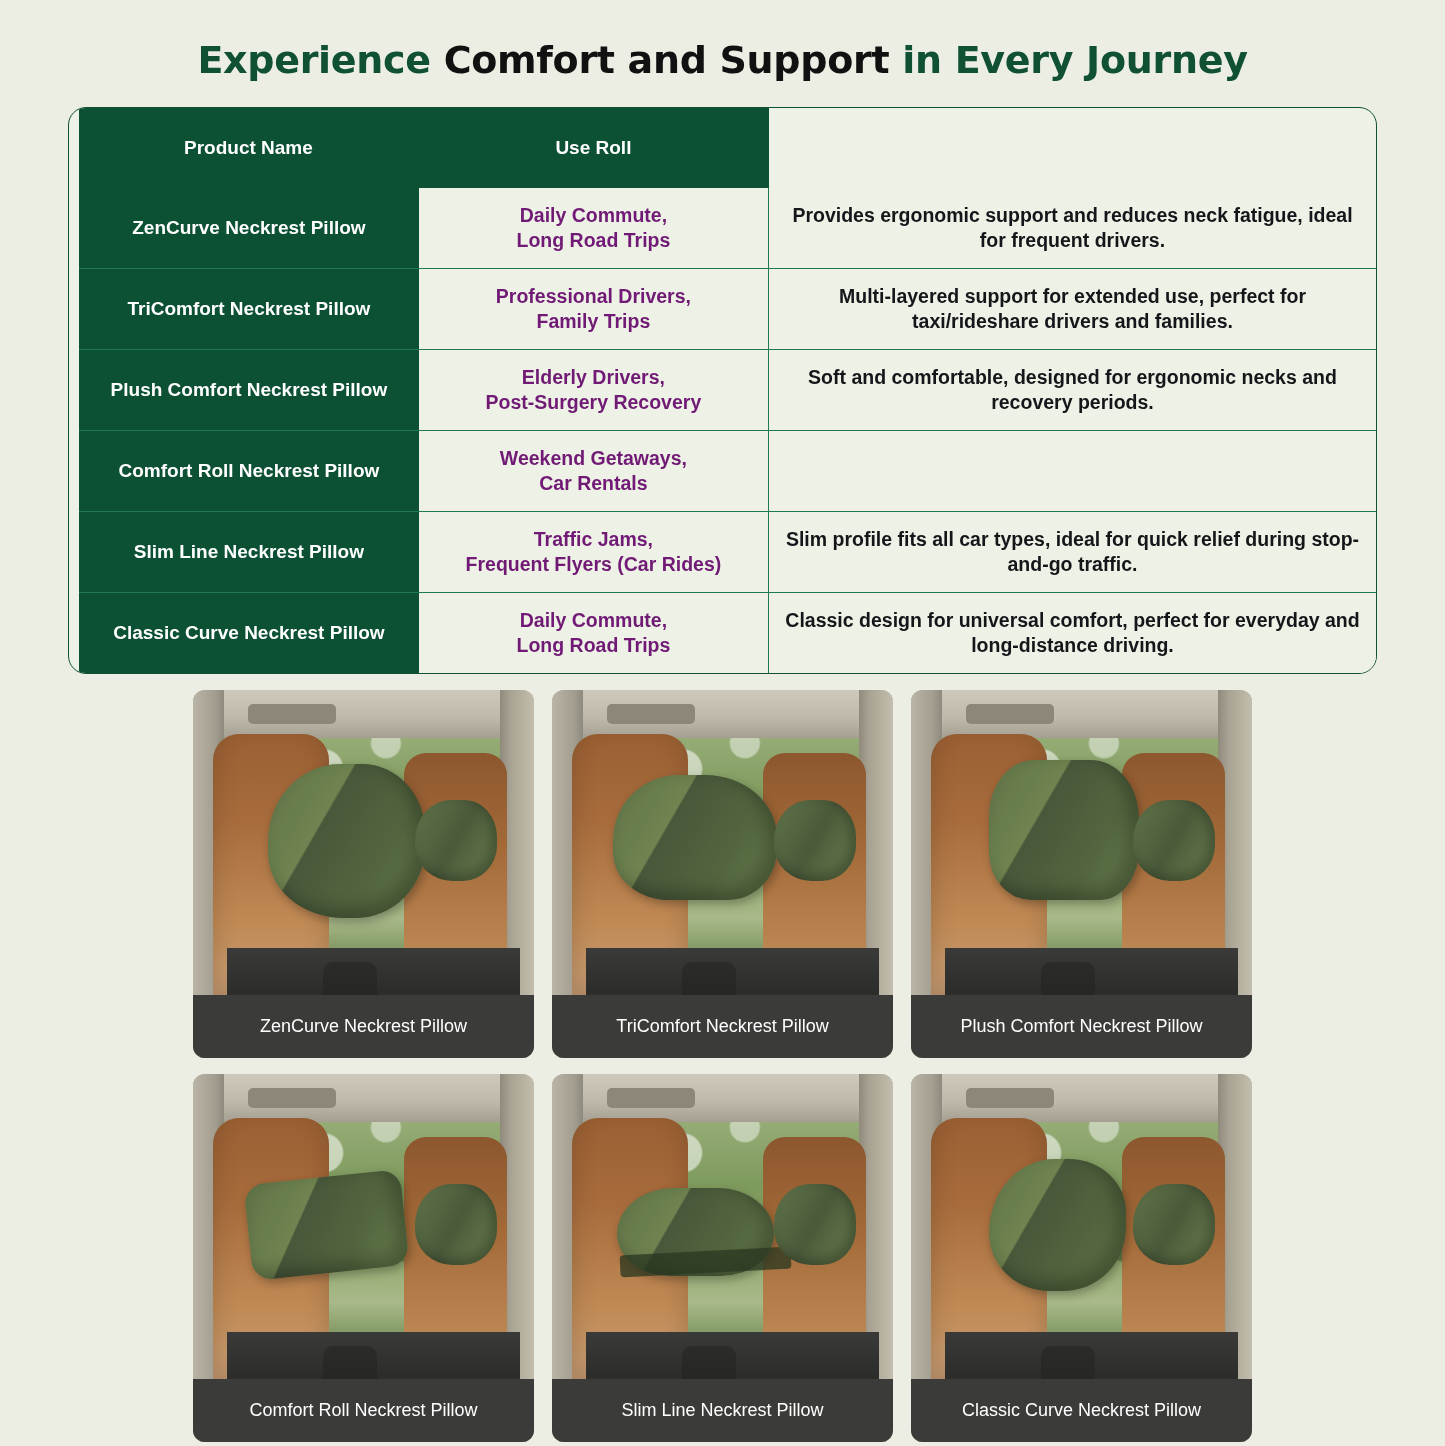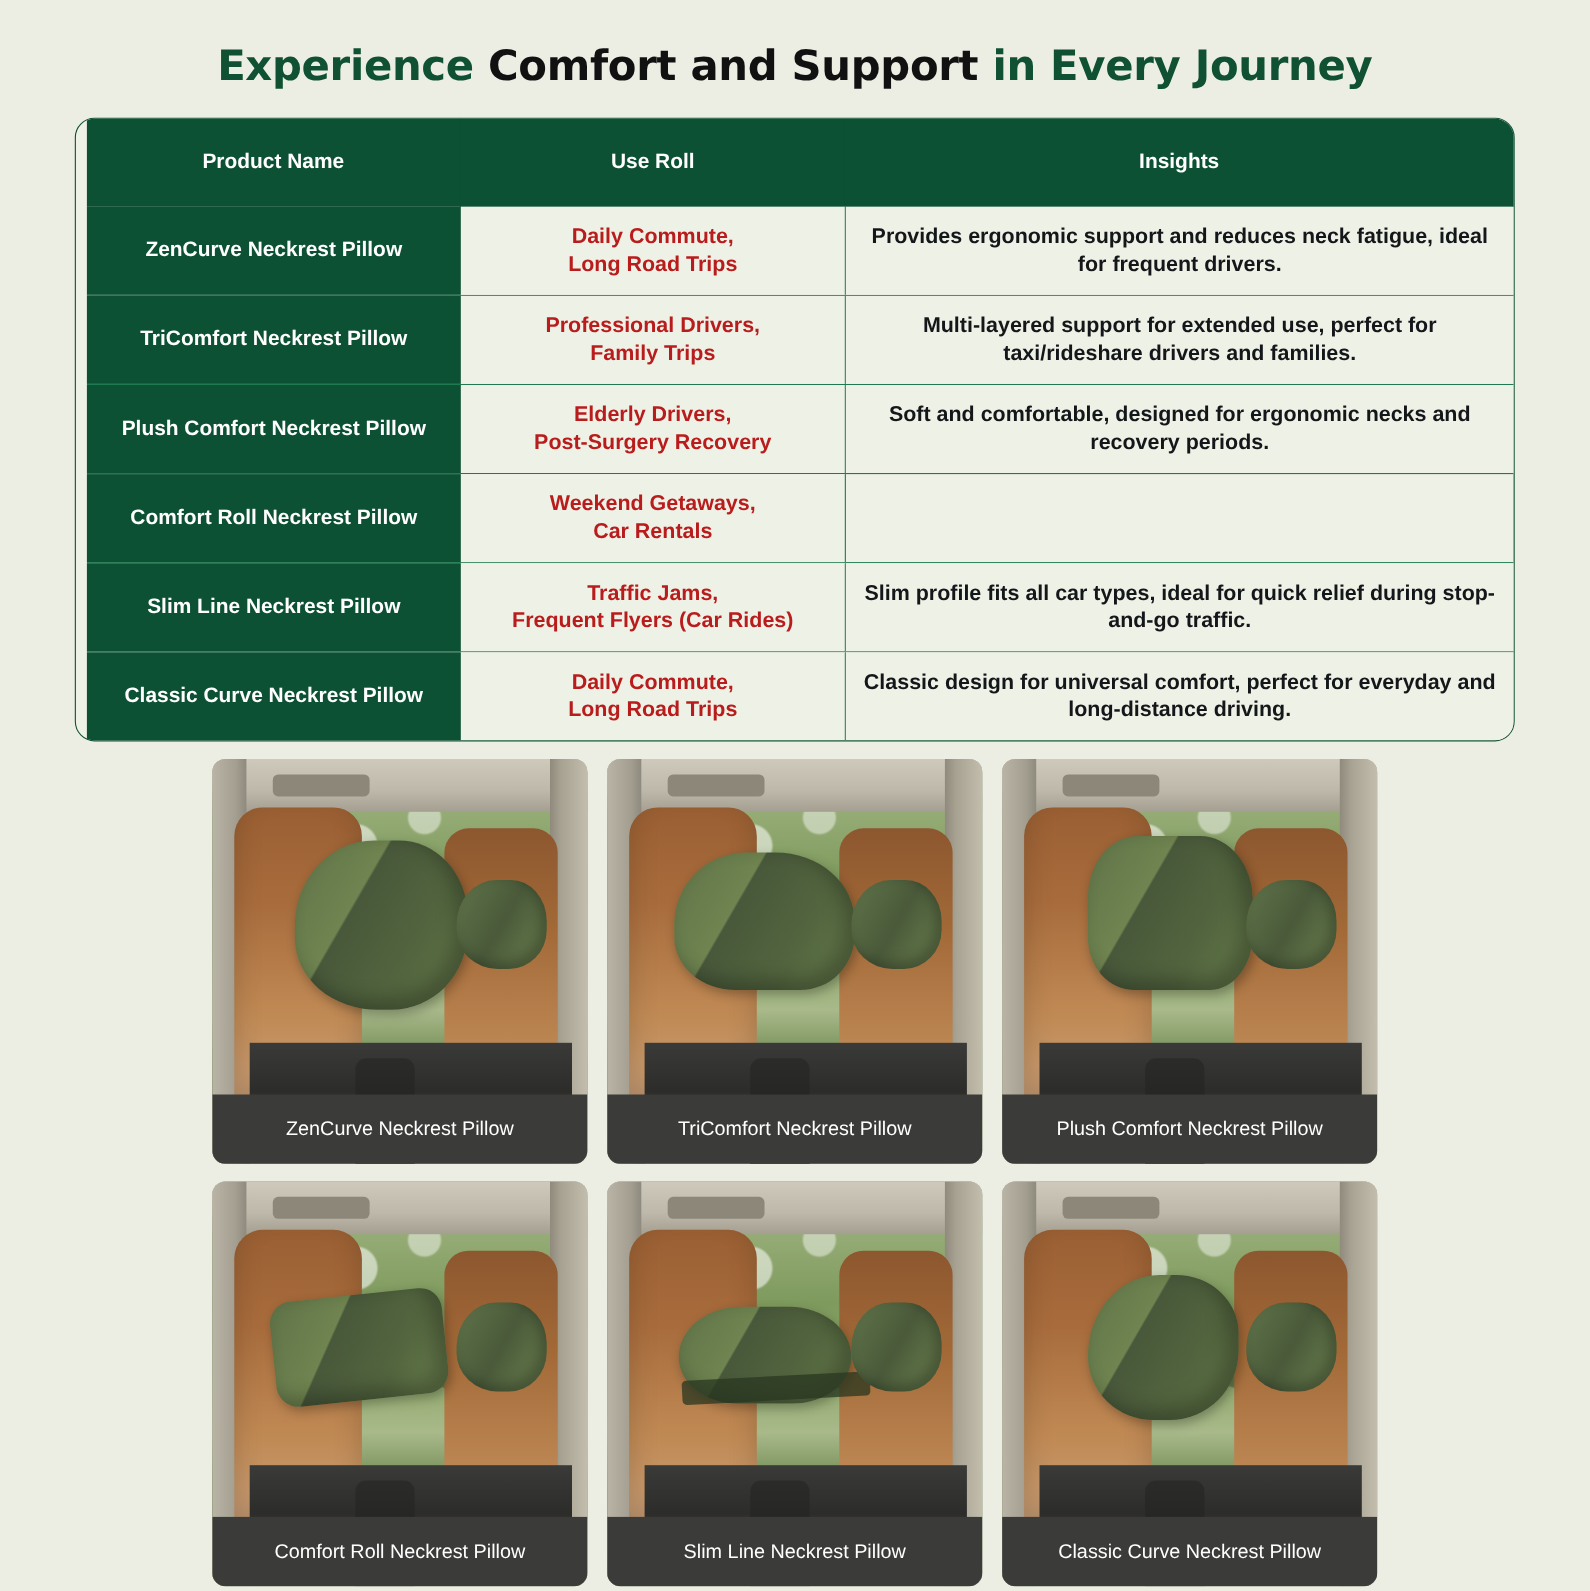--- a/index.html
+++ b/index.html
@@ -73,21 +73,21 @@
     line-height: 1.28;
   }
   .cell-name {
     background: #0d5134;
     color: #ffffff;
     font-weight: bold;
     font-size: 19px;
   }
   .cell-use {
     background: #eef1e6;
-    color: #b91c1c;
+    color: #701a75;
     font-weight: bold;
     font-size: 19.5px;
     border-right: 1px solid #1f7a52;
   }
   .cell-insight {
     background: #eef1e6;
     color: #14171a;
     font-weight: bold;
     font-size: 19.5px;
   }
@@ -258,21 +258,20 @@
 <div class="page">
 
   <div class="title">
     <span class="accent">Experience </span><span class="plain">Comfort and Support </span><span class="accent">in Every Journey</span>
   </div>
 
   <div class="table-wrap">
     <div class="trow thead">
       <div class="tcell c1">Product Name</div>
       <div class="tcell c2">Use Roll</div>
-      <div class="tcell c3">Insights</div>
     </div>
     <div class="tbody">
 
       <div class="trow">
         <div class="tcell c1 cell-name">ZenCurve Neckrest Pillow</div>
         <div class="tcell c2 cell-use" style="white-space:pre-line">Daily Commute,
 Long Road Trips</div>
         <div class="tcell c3 cell-insight">Provides ergonomic support and reduces neck fatigue, ideal for frequent drivers.</div>
       </div>
 

